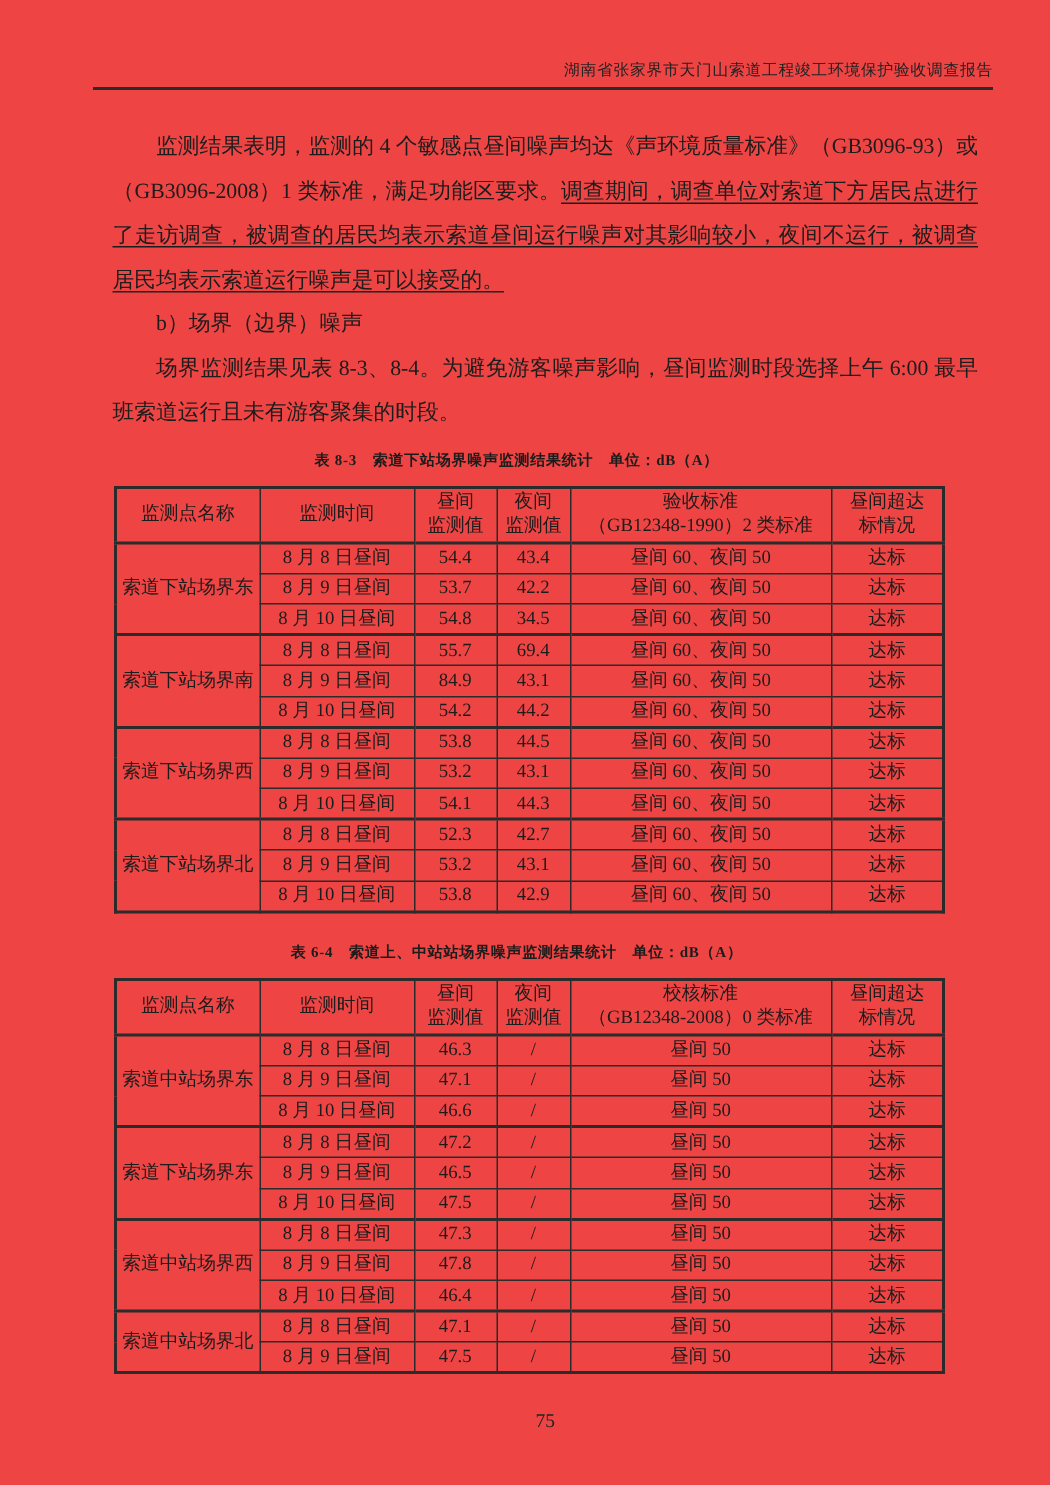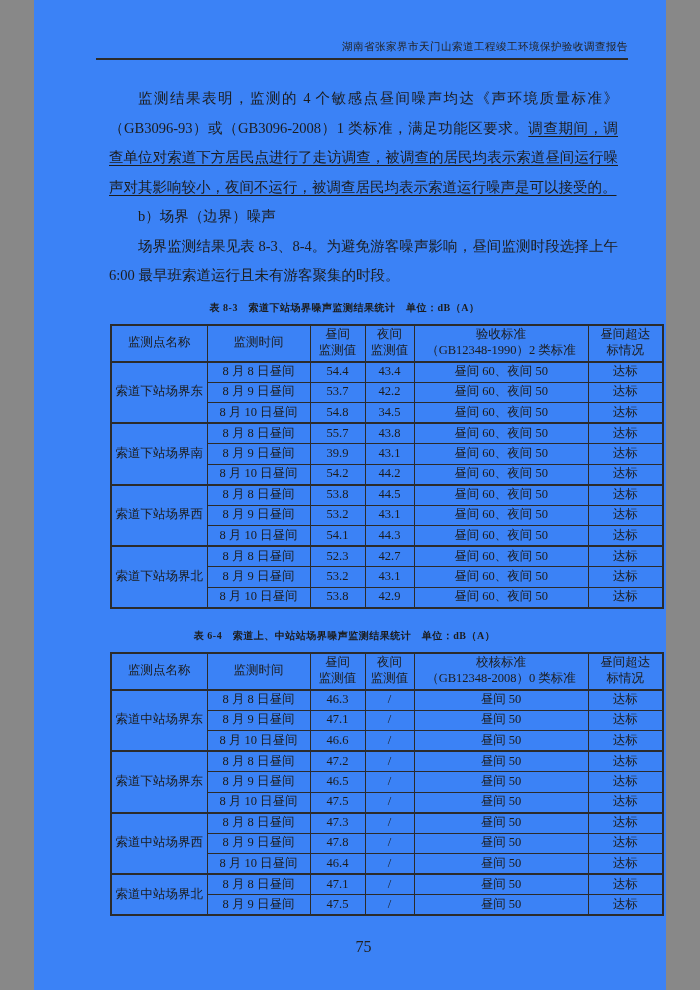--- a/index.html
+++ b/index.html
@@ -1,22 +1,22 @@
 <!DOCTYPE html>
 <html><head>
 <meta charset="utf-8">
 <style>
   * { margin: 0; padding: 0; box-sizing: border-box; }
   html, body { background: #888; }
   .page {
     position: relative;
-    width: 632px;
+    width: 700px;
     height: 990px;
     margin: 0 auto;
-    background: #3b82f6;
+    background: #ef4444;
     color: #1c1c1c;
     font-family: "Liberation Serif", "DejaVu Serif", serif;
     overflow: hidden;
   }
   .doc-header {
     margin: 40px 38px 0 62px;
     text-align: right;
     font-size: 10.5px;
     letter-spacing: 0.5px;
     color: #222;
@@ -65,21 +65,21 @@
   table.report-table tr.group-start > * { border-top: 2px solid #2b2b2b; margin-left: 46px; }
   col.c-name { width: 96px; }
   col.c-time { width: 103px; }
   col.c-day { width: 55px; }
   col.c-night { width: 49px; }
   col.c-std { width: 174px; }
   col.c-status { width: 75px; }
   .page-number {
     margin-top: 16px;
     text-align: center;
-    font-size: 16px;
+    font-size: 13px;
     color: #222;
   }
 </style>
 </head>
 <body>
 
 <div class="page">
 
   <div class="doc-header">
     <span>湖南省张家界市天门山索道工程竣工环境保护验收调查报告</span>
@@ -138,27 +138,27 @@
             <td>8 月 10 日昼间</td>
             <td>54.8</td>
             <td>34.5</td>
             <td>昼间 60、夜间 50</td>
             <td>达标</td>
           </tr>
           <tr class="group-start">
             <td rowspan="3">索道下站场界南</td>
             <td>8 月 8 日昼间</td>
             <td>55.7</td>
-            <td>43.8</td>
-            <td>昼间 60、夜间 50</td>
-            <td>达标</td>
-          </tr>
-          <tr>
-            <td>8 月 9 日昼间</td>
-            <td>39.9</td>
+            <td>69.4</td>
+            <td>昼间 60、夜间 50</td>
+            <td>达标</td>
+          </tr>
+          <tr>
+            <td>8 月 9 日昼间</td>
+            <td>84.9</td>
             <td>43.1</td>
             <td>昼间 60、夜间 50</td>
             <td>达标</td>
           </tr>
           <tr>
             <td>8 月 10 日昼间</td>
             <td>54.2</td>
             <td>44.2</td>
             <td>昼间 60、夜间 50</td>
             <td>达标</td>

